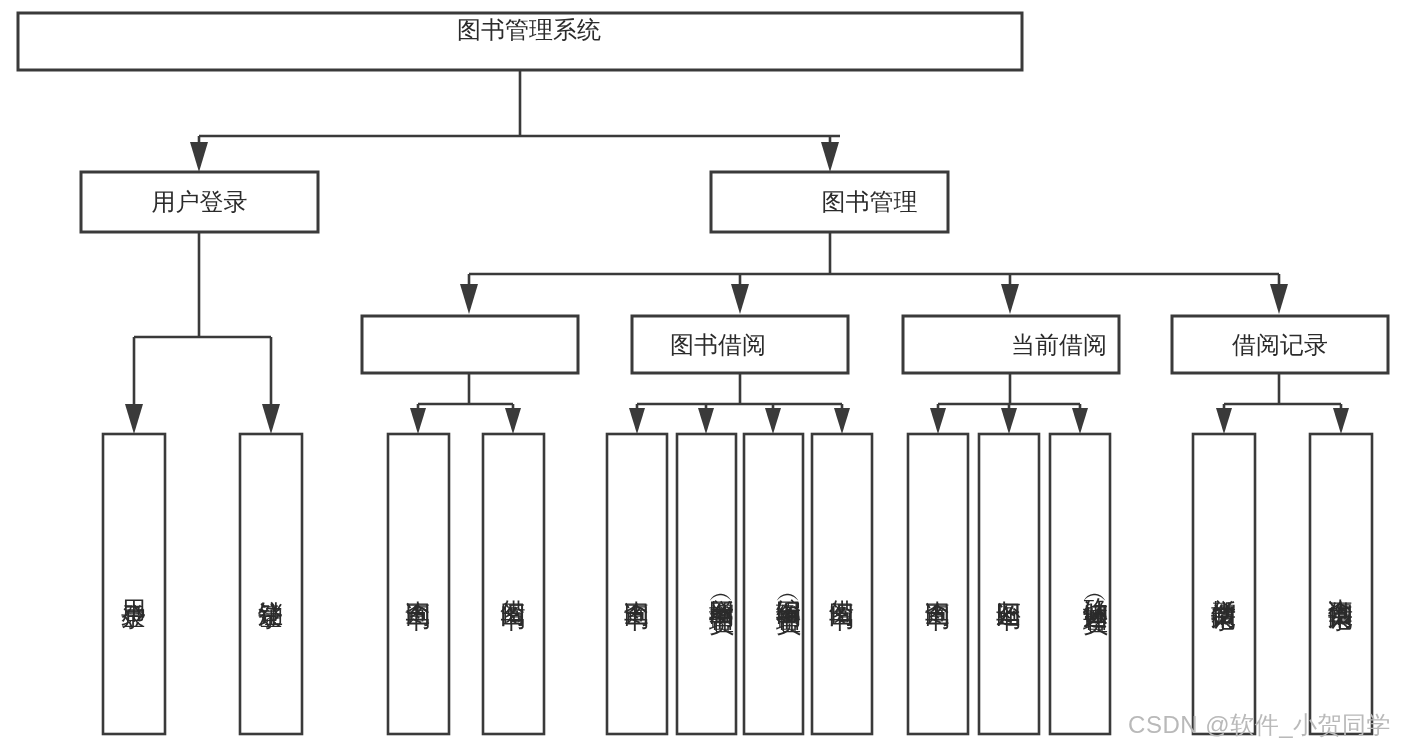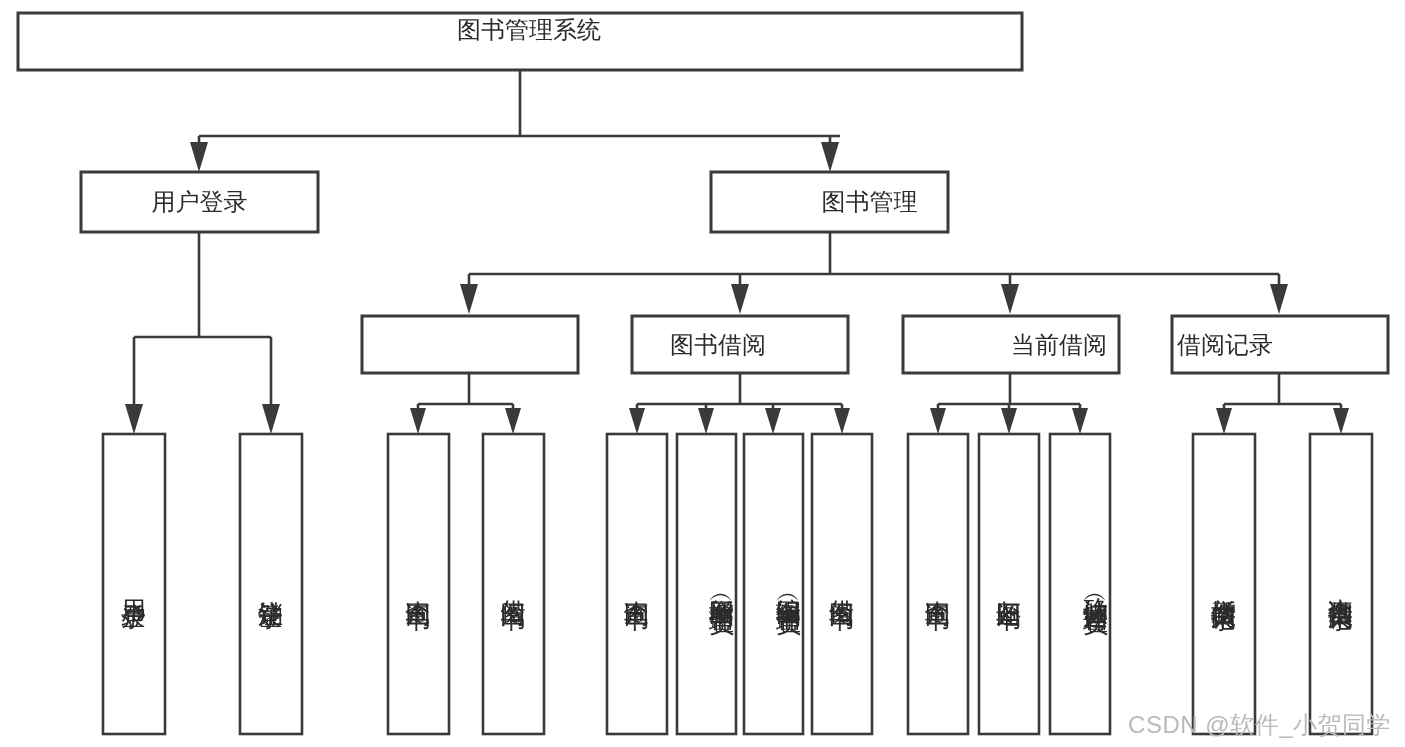--- a/index.html
+++ b/index.html
@@ -184,21 +184,21 @@
 
   </svg>
 
   <div class="hlabel" style="left:18px; top:3px; width:1004px; height:53px;padding-left:9px;">图书管理系统</div>
 
   <div class="hlabel" style="left:81px; top:172px; width:237px; height:60px;">用户登录</div>
   <div class="hlabel" style="left:711px; top:172px; width:237px; height:60px;margin-left:40px;">图书管理</div>
 
   <div class="hlabel" style="left:632px; top:316px; width:172px; height:57px;">图书借阅</div>
   <div class="hlabel" style="left:903px; top:316px; width:216px; height:57px;margin-left:48px;">当前借阅</div>
-  <div class="hlabel" style="left:1117px; top:316px; width:216px; height:57px;border-radius:11px;">借阅记录</div>
+  <div class="hlabel" style="left:1172px; top:316px; width:216px; height:57px;border-radius:11px;">借阅记录</div>
 
   <div class="vlabel" style="left:103px; top:434px; width:62px; height:300px;">用户登录</div>
   <div class="vlabel" style="left:240px; top:434px; width:62px; height:300px;">注销登录</div>
 
   <div class="vlabel" style="left:388px; top:434px; width:61px; height:300px;">查询图书</div>
   <div class="vlabel" style="left:483px; top:434px; width:61px; height:300px;">借阅图书</div>
 
   <div class="vlabel" style="left:607px; top:434px; width:60px; height:300px;">查询图书</div>
   <div class="vlabel" style="left:677px; top:434px; width:59px; height:300px; align-items:flex-start; padding-top:6px; box-sizing:border-box;">新增图书（管理员）</div>
   <div class="vlabel" style="left:744px; top:434px; width:59px; height:300px; align-items:flex-start; padding-top:6px; box-sizing:border-box;">编辑图书（管理员）</div>

